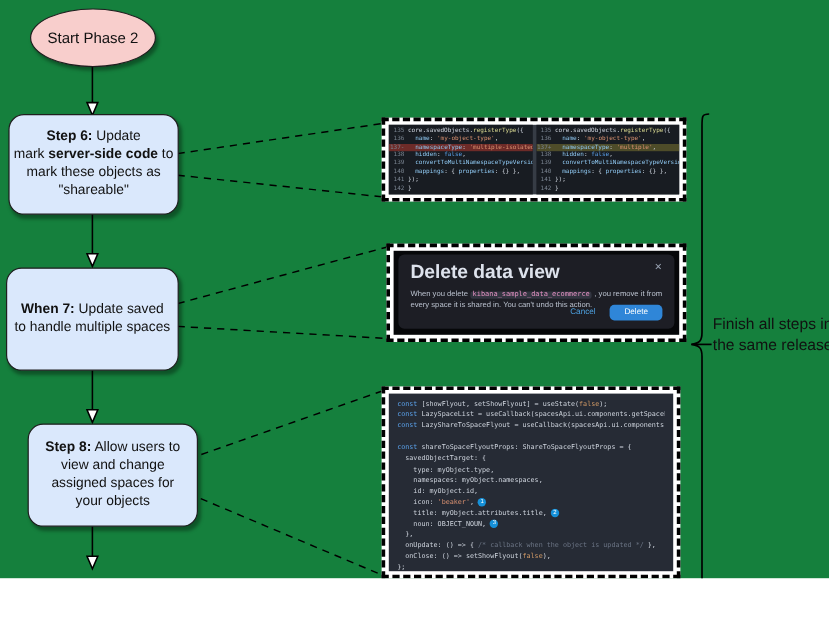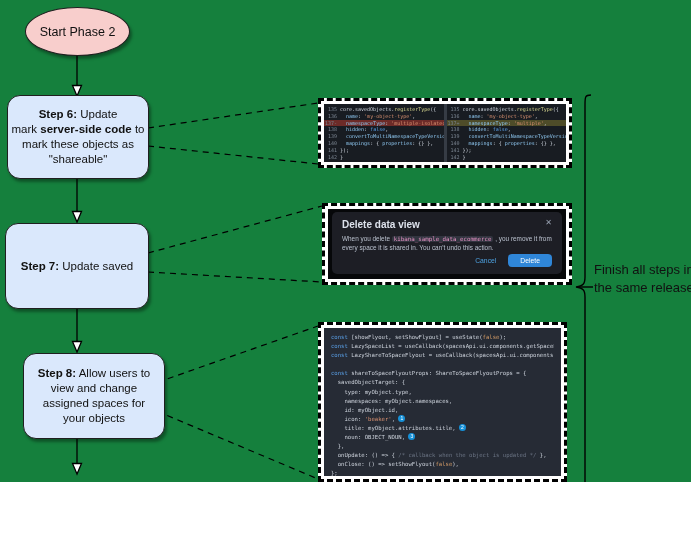--- a/index.html
+++ b/index.html
@@ -30,21 +30,21 @@
   .codeline.removed{background:#6d2b28;}
   .codeline.added{background:#4e4c29;}
   .tok-d{color:#cdd3dc;} .tok-p{color:#8ec7f0;} .tok-s{color:#d89070;}
   .tok-k{color:#5aa0e8;} .tok-f{color:#d8d890;} .tok-v{color:#d29a66;} .tok-c{color:#6b7484;}
 
   
   .modalback{width:100%;height:100%;background:#060709;position:relative;}
   .modalpanel{position:absolute;left:4px;right:4px;top:3px;bottom:5px;background:#1d1e25;
               border-radius:5px;padding:7px 10px 6px 10px;box-sizing:border-box;color:#c3cad6;}
   .modaltitlerow{display:flex;justify-content:space-between;align-items:flex-start;}
-  .modaltitle{font-size:10px;font-weight:bold;color:#dde2ec;}
+  .modaltitle{font-size:16px;font-weight:bold;color:#dde2ec;}
   .modalclose{font-size:8px;color:#98a1b1;line-height:8px;cursor:default;}
   .modalbody{margin-top:5px;font-size:6.4px;line-height:8.6px;color:#bac1ce;}
   .codebadge{font-family:"DejaVu Sans Mono", monospace;font-size:5.8px;background:#323540;
              color:#e591c3;padding:0 2px;border-radius:2px;}
   .modalbtns{position:absolute;right:10px;bottom:7px;display:flex;align-items:center;gap:12px;}
   .cancelbtn{font-size:6.8px;color:#4da1e0;}
   .deletebtn{font-size:6.8px;color:#ffffff;background:#2f86d8;border-radius:4px;padding:3px 12px;}
 
   
   .flyoutcode{width:100%;height:100%;background:#262b35;box-sizing:border-box;
@@ -94,21 +94,22 @@
     <span>Start Phase 2</span>
   </div>
 
   <div class="stepbox" style="left:7px;top:95px;width:140px;height:82px;">
       <div class="stepline"><span class="bold">Step 6:</span><span> Update</span></div>
       <div class="stepline"><span>mark </span><span class="bold">server-side code</span><span> to</span></div>
       <div class="stepline"><span>mark these objects as</span></div>
       <div class="stepline"><span>"shareable"</span></div>
     </div>
   <div class="stepbox" style="left:5px;top:223px;width:142px;height:84px;">
-      <div class="stepline"><span class="bold">Step 7:</span><span> Update saved</span></div>
+      <div class="stepline"><span class="bold">When 7:</span><span> Update saved</span></div>
+      <div class="stepline"><span>to handle multiple spaces</span></div>
     </div>
   <div class="stepbox" style="left:23px;top:353px;width:140px;height:84px;">
       <div class="stepline"><span class="bold">Step 8:</span><span> Allow users to</span></div>
       <div class="stepline"><span>view and change</span></div>
       <div class="stepline"><span>assigned spaces for</span></div>
       <div class="stepline"><span>your objects</span></div>
     </div>
 
   <div class="shot" style="left:318px;top:98px;width:254px;height:70px;">
     <div class="diffwrap">

